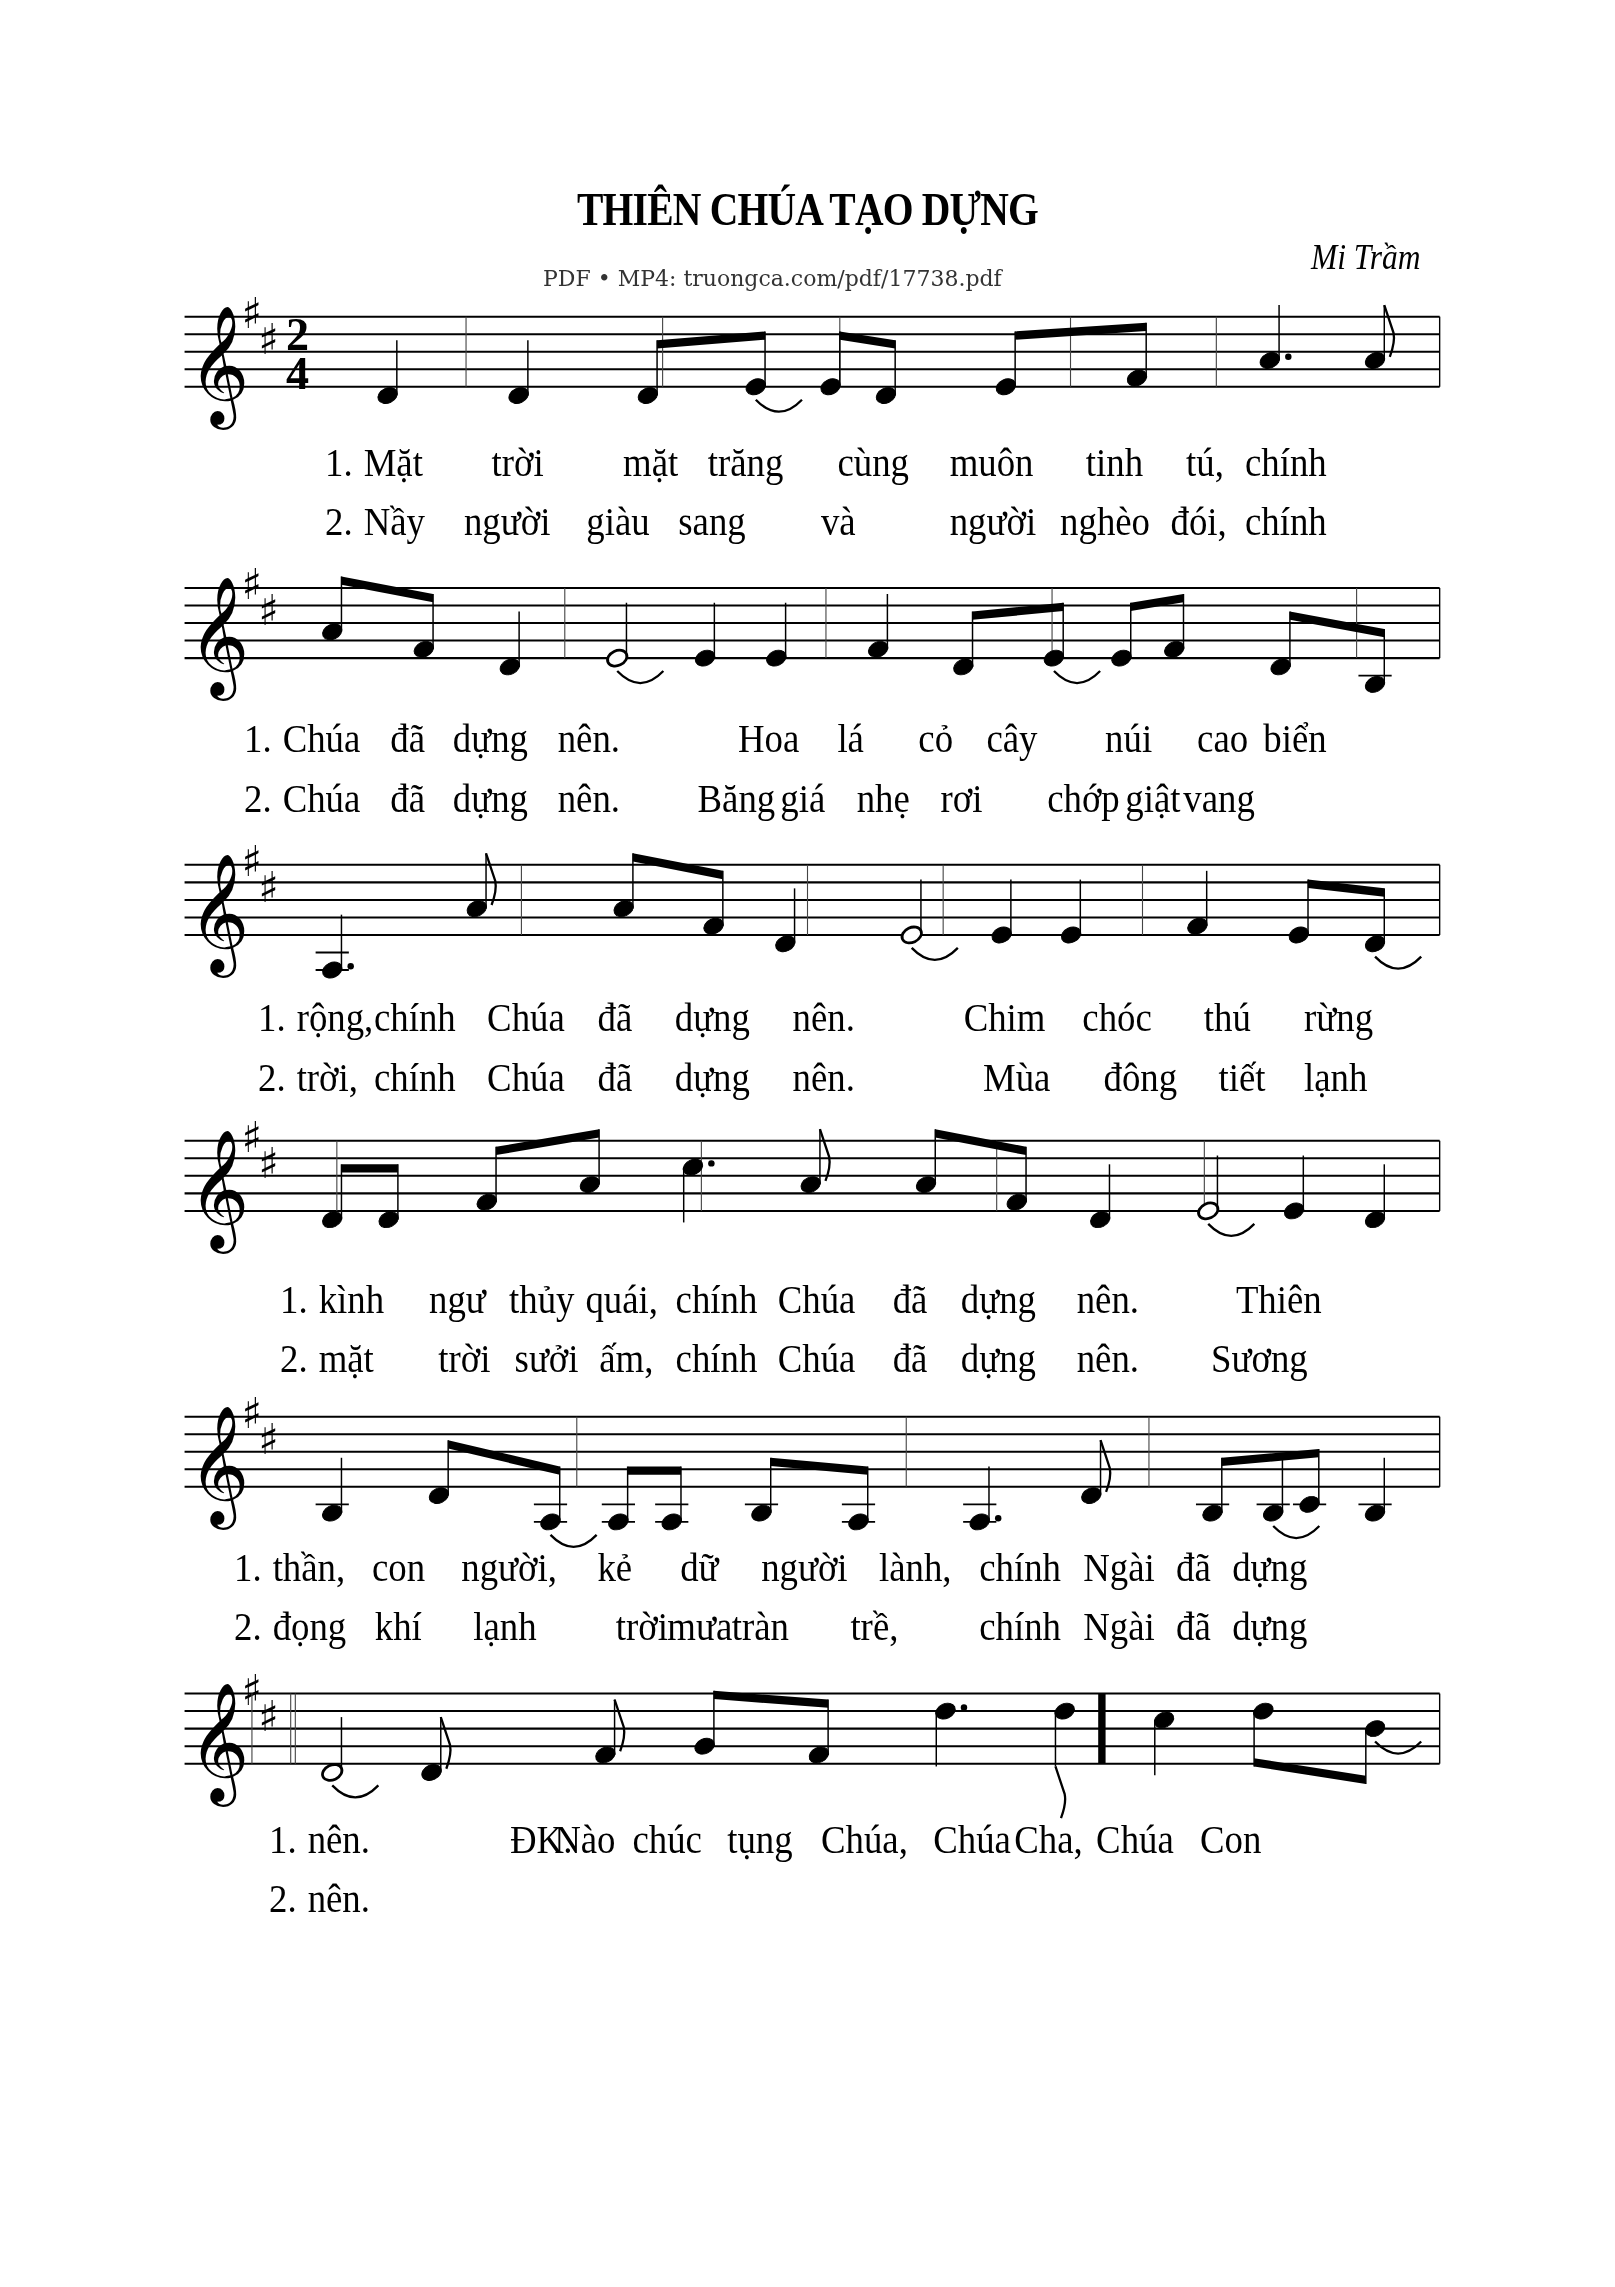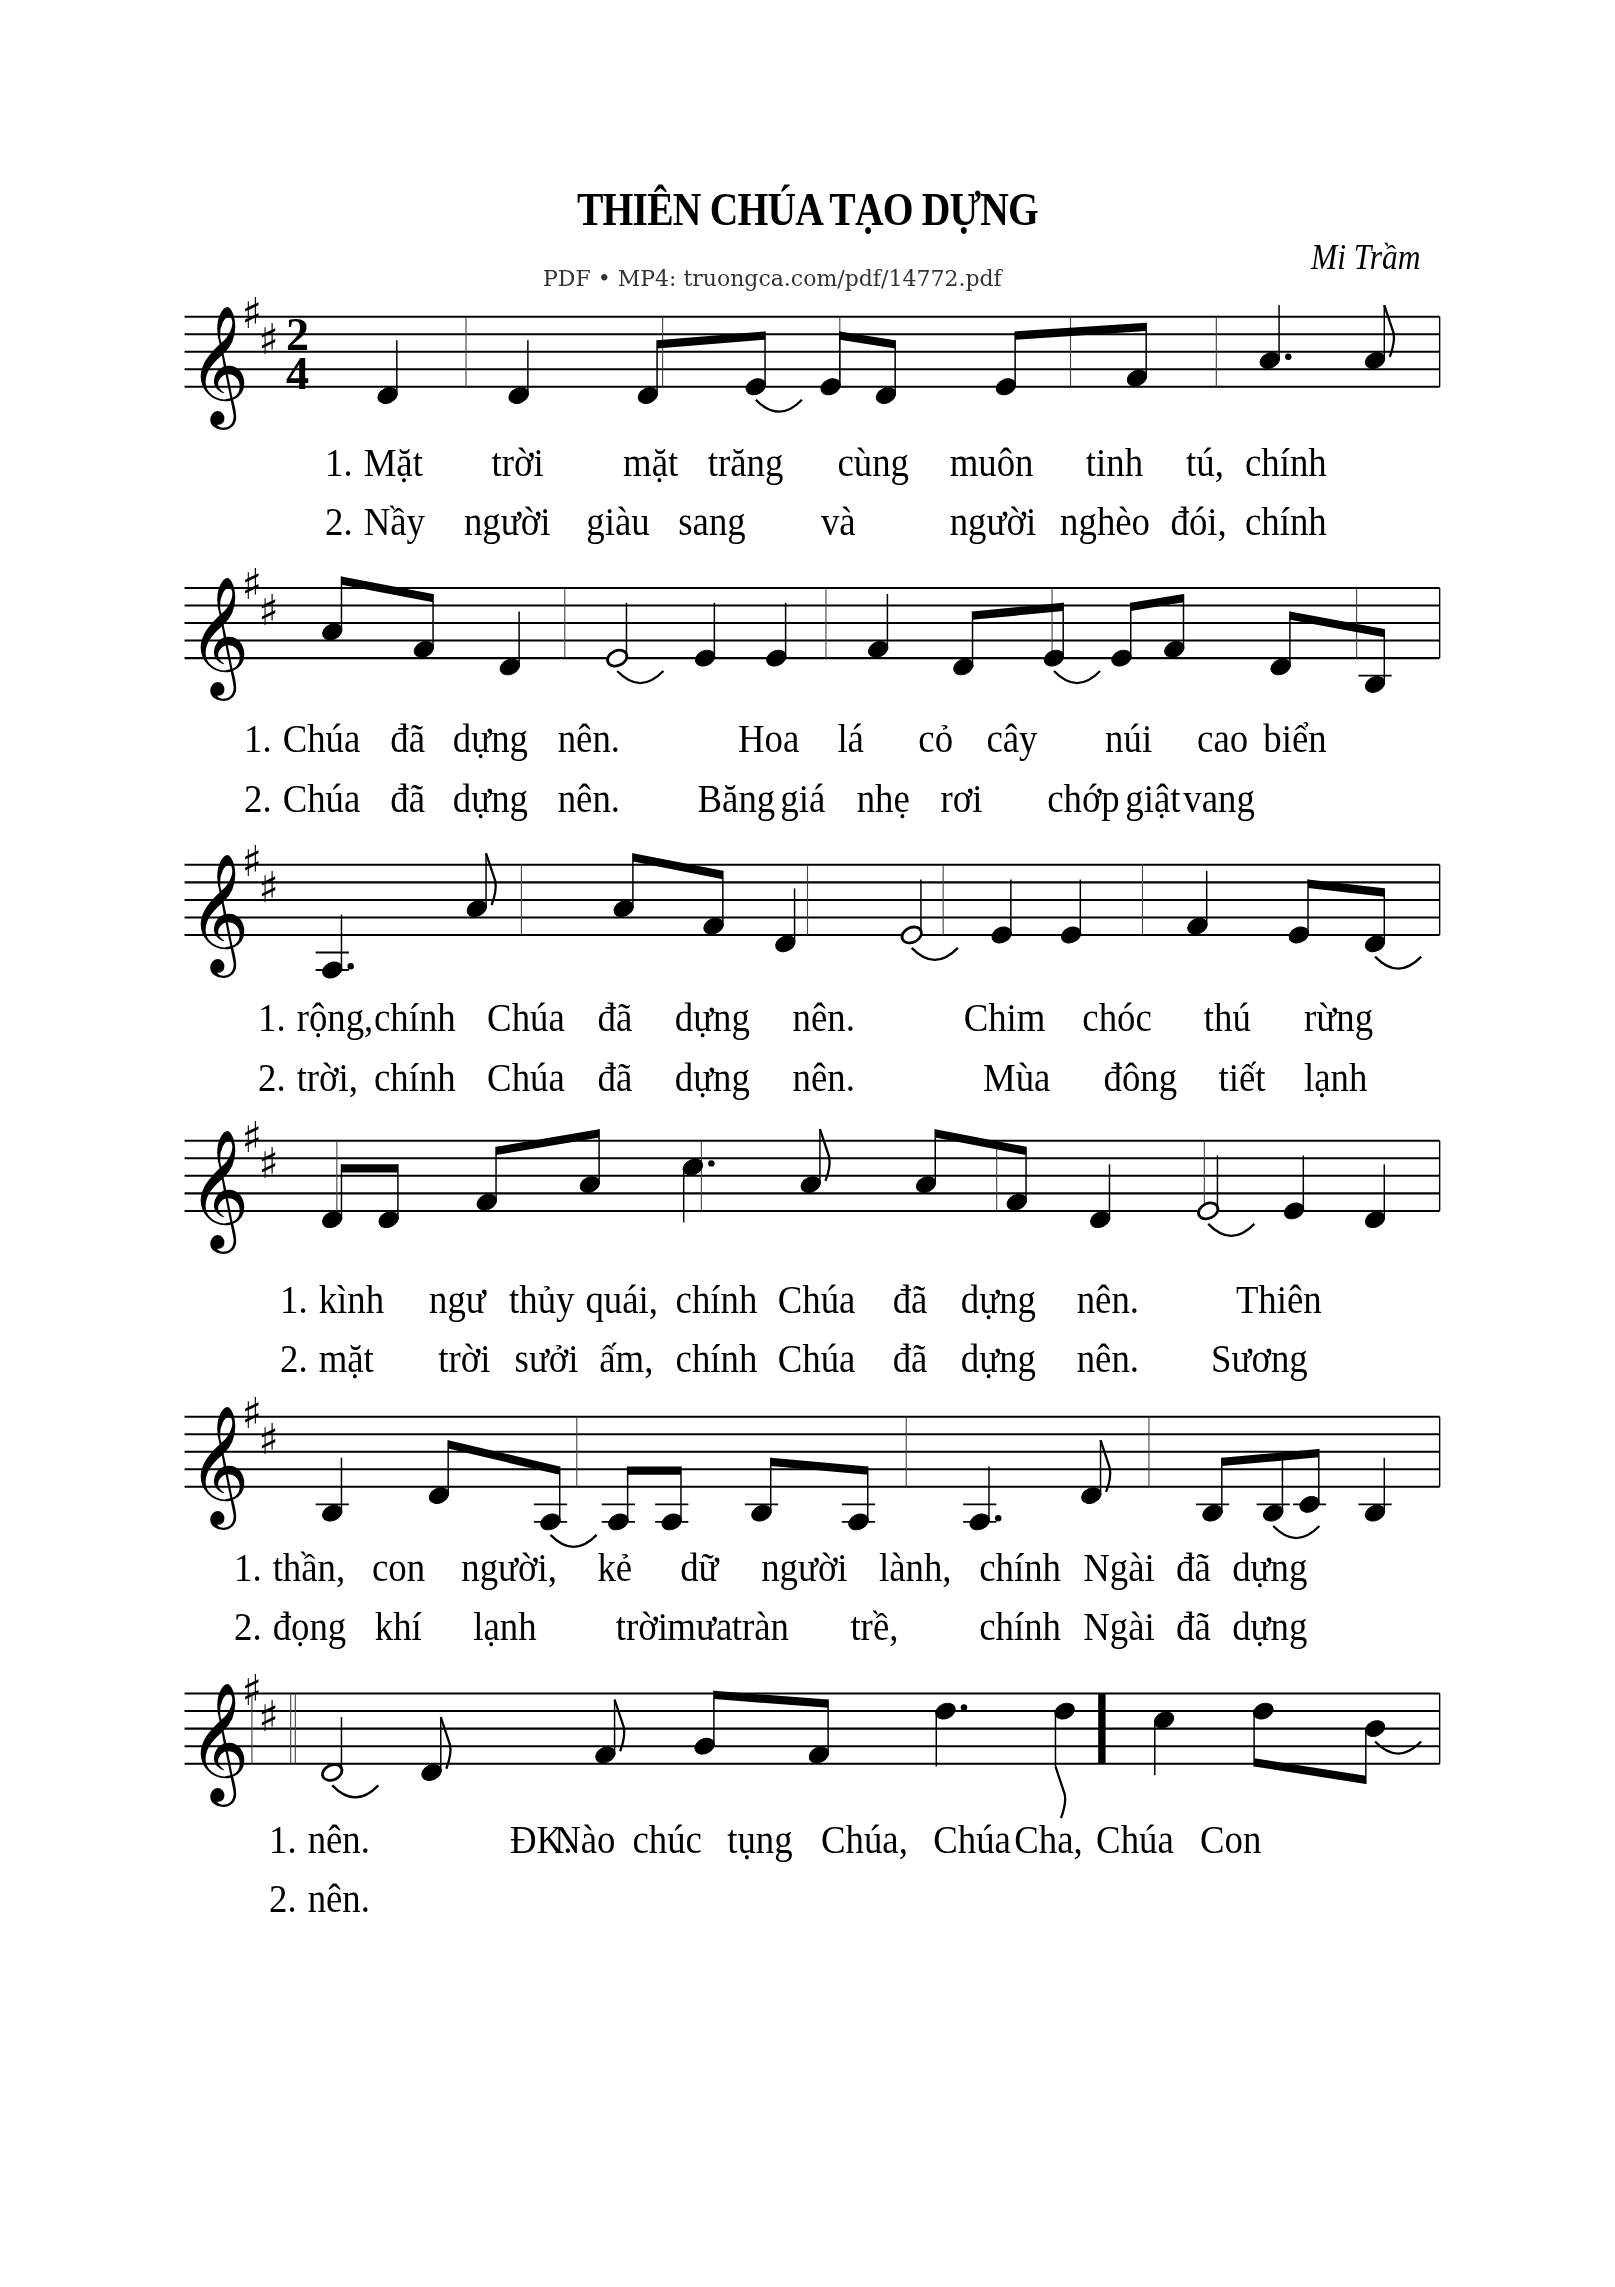--- a/index.html
+++ b/index.html
@@ -8,21 +8,21 @@
   .composer{position:absolute;left:1311px;top:238px;font-family:"Liberation Serif",serif;font-style:italic;font-size:35px;transform:scaleX(0.9);transform-origin:left;}
   .source{position:absolute;left:543px;top:266px;font-family:"DejaVu Serif",serif;font-size:22px;color:#333;}
   svg.score{position:absolute;left:0;top:0;}
   .lyr{position:absolute;font-family:"Liberation Serif",serif;font-size:40px;white-space:nowrap;transform:scaleX(0.92);transform-origin:left;}
 </style>
 </head>
 <body>
 
 <div class="title">THIÊN CHÚA TẠO DỰNG</div>
 <div class="composer">Mi Trầm</div>
-<div class="source">PDF • MP4: truongca.com/pdf/14772.pdf</div>
+<div class="source">PDF • MP4: truongca.com/pdf/17738.pdf</div>
 
 <svg class="score" id="score" width="1615" height="2288" xmlns="http://www.w3.org/2000/svg" viewBox="0 0 1750 2479">
     <g>
       <line x1="200" x2="1560" y1="343" y2="343" stroke="#000" stroke-width="2.2"></line>
       <line x1="200" x2="1560" y1="362" y2="362" stroke="#000" stroke-width="2.2"></line>
       <line x1="200" x2="1560" y1="381" y2="381" stroke="#000" stroke-width="2.2"></line>
       <line x1="200" x2="1560" y1="400" y2="400" stroke="#000" stroke-width="2.2"></line>
       <line x1="200" x2="1560" y1="419" y2="419" stroke="#000" stroke-width="2.2"></line>
       <text x="204" y="433" font-size="112" font-family="DejaVu Sans, sans-serif">𝄞</text>
       <text x="262" y="355" font-size="46" font-family="DejaVu Sans, sans-serif">♯</text>

